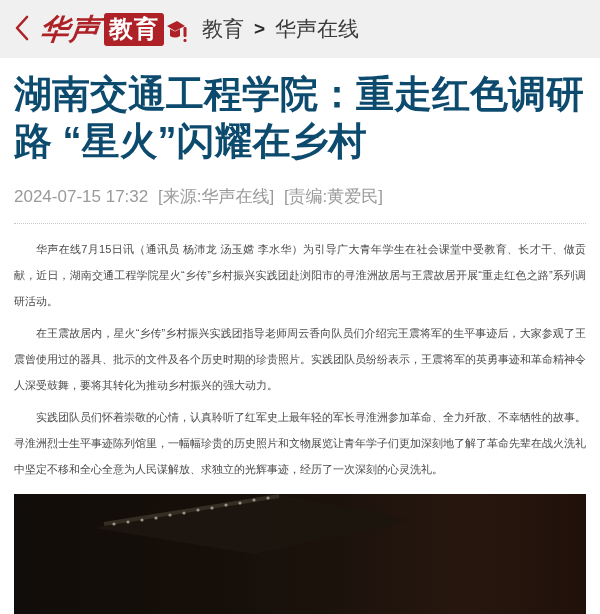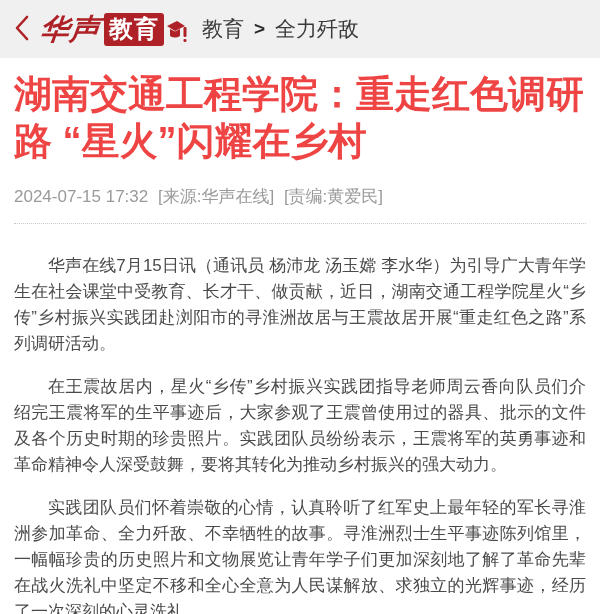--- a/index.html
+++ b/index.html
@@ -65,43 +65,43 @@
     color: #2b2b2b;
     font-size: 19px;
   }
 
   
   .article-title {
     margin: 13px 14px 0;
     font-size: 38px;
     line-height: 47px;
     font-weight: 700;
-    color: #ef4444;
+    color: #0c4a6e;
     letter-spacing: 0;
   }
   .article-meta {
     margin: 20px 14px 0;
     font-size: 17px;
     color: #9a9a9a;
     white-space: nowrap;
   }
   .article-meta span { margin-right: 5px; }
   .meta-divider {
     margin: 15px 14px 0;
     border: 0;
     border-bottom: 1px dotted #c8c8c8;
     height: 0;
   }
   .article-body {
     padding: 12px 14px 0;
   }
   .article-body p {
-    margin: 17px 0 6px;
+    margin: 0 0 6px;
     text-indent: 2em;
-    font-size: 17px;
+    font-size: 11px;
     line-height: 26px;
     color: #4a4a4a;
     text-align: justify;
   }
 
   
   .article-photo {
     margin: 12px 14px 0;
     height: 120px;
     background: linear-gradient(90deg, #15100c 0%, #1a120b 35%, #241710 60%, #2e1b11 78%, #27150e 100%);
@@ -131,21 +131,21 @@
         <path d="M4 10 L4 17 Q9 20 14 17 L14 10 L9 12.5 Z" fill="#ae2126"></path>
         <rect x="17.5" y="8" width="3" height="10" rx="1.2" fill="#ae2126"></rect>
         <rect x="17.5" y="20" width="3" height="3" rx="1.2" fill="#ae2126"></rect>
       </svg>
     </span>
   </div>
 
   <nav class="breadcrumb">
     <span class="crumb">教育</span>
     <span class="sep">&gt;</span>
-    <span class="crumb">全力歼敌</span>
+    <span class="crumb">华声在线</span>
   </nav>
 </header>
 
 <main>
   <h1 class="article-title">湖南交通工程学院：重走红色调研路 “星火”闪耀在乡村</h1>
 
   <div class="article-meta">
     <span>2024-07-15 17:32</span>
     <span>[来源:华声在线]</span>
     <span>[责编:黄爱民]</span>

